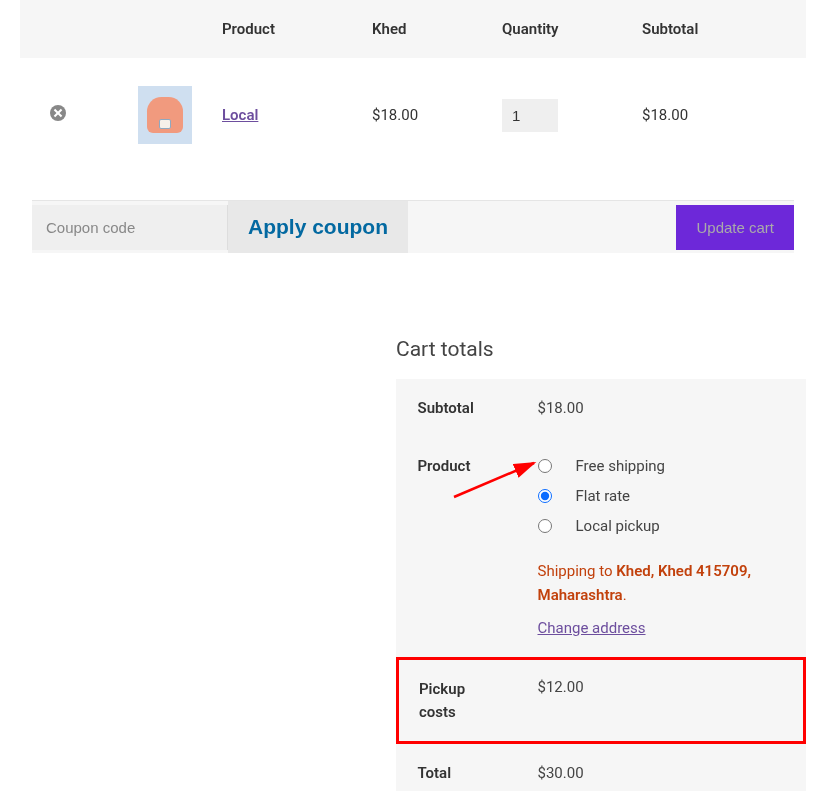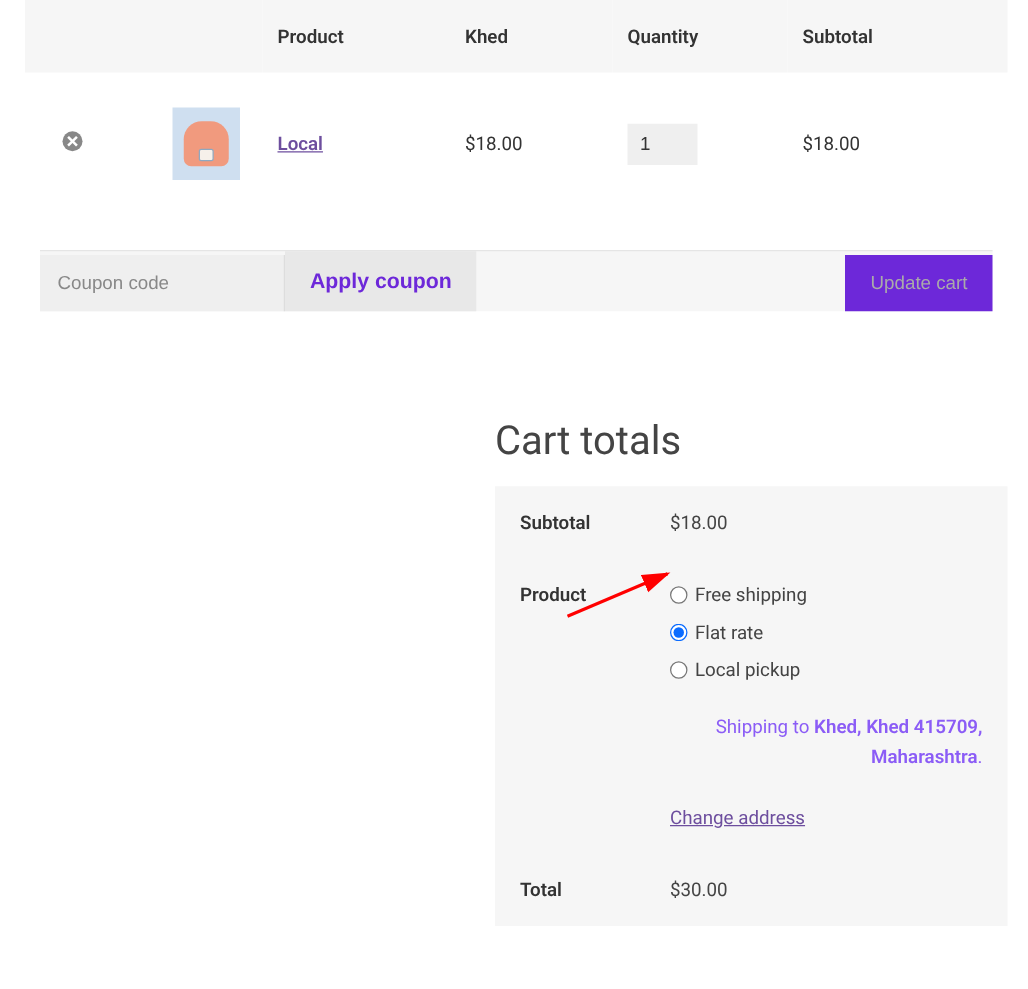--- a/index.html
+++ b/index.html
@@ -87,58 +87,58 @@
     background: #efefef;
     border: none;
     font-size: 15px;
     color: #333;
   }
   .cart-actions-row td {
     padding: 0;
   }
   .actions-bar {
     display: flex;
-    align-items: flex-end;
+    align-items: center;
     background: #f6f6f6;
     border-top: 1px solid #e5e5e5;
   }
   .coupon-input {
     width: 196px;
     padding: 14px 14px;
     border: none;
     background: #efefef;
     font-size: 15px;
     color: #333;
     border-right: 1px solid #ddd;
   }
   .coupon-input::placeholder { color: #888; }
   .apply-coupon {
     padding: 14px 20px;
     background: #e8e8e8;
     border: none;
     font-weight: 600;
-    font-size: 17px;
-    color: #6d28d9;
+    font-size: 21px;
+    color: #0369a1;
     cursor: pointer;
   }
   .spacer { flex: 1; }
   .update-cart {
     padding: 14px 20px;
     background: #6d28d9;
     border: none;
     font-size: 15px;
     color: #aaa;
     cursor: default;
   }
   .cart-totals-wrap {
     width: 410px;
     margin: 56px 0 0 396px;
   }
   .cart-totals-title {
-    font-size: 32px;
+    font-size: 21px;
     font-weight: 400;
     color: #444;
     margin: 0 0 18px 0;
   }
   .totals-table {
     width: 100%;
     background: #f6f6f6;
     border-collapse: collapse;
   }
   .totals-table th, .totals-table td {
@@ -147,32 +147,31 @@
     padding: 20px;
     font-size: 15px;
   }
   .totals-table th {
     font-weight: 600;
     color: #333;
     width: 120px;
   }
   .totals-table td { color: #444; }
   .shipping-options { display: flex; flex-direction: column; gap: 12px; }
-  .ship-option { display: flex; align-items: center; gap: 6px; cursor: pointer; }
+  .ship-option { display: flex; align-items: center; gap: 24px; cursor: pointer; }
   .ship-option input { margin: 0; width: 14px; height: 14px; accent-color: #0b6cff; }
   .ship-dest {
     margin-top: 24px;
     line-height: 1.6;
-    color: #8b5cf6;
-    text-align: right;
+    color: #c2410c;
   }
   .ship-dest strong { font-weight: 600; }
   .change-addr {
     display: inline-block;
-    margin-top: 28px;
+    margin-top: 12px;
     color: #6d4e9e;
     text-decoration: underline;
   }
   .pickup-row th, .pickup-row td {
     border: 3px solid #ff0000;
     padding: 18px 20px;
   }
   .pickup-row th { border-right: none; line-height: 1.5; }
   .pickup-row td { border-left: none; }
   .arrow {
@@ -260,19 +259,23 @@
             <input type="radio" name="ship" style="">
             <span>Local pickup</span>
           </label>
         </div>
         <div class="ship-dest">
           <span>Shipping to </span><strong>Khed, Khed 415709, Maharashtra</strong><span>.</span>
         </div>
         <a href="#" class="change-addr">Change address</a>
       </td>
     </tr>
+    <tr class="pickup-row">
+      <th>Pickup costs</th>
+      <td>$12.00</td>
+    </tr>
     <tr>
       <th>Total</th>
       <td>$30.00</td>
     </tr>
   </tbody>
     </table>
 </div>
 
 </body></html>

